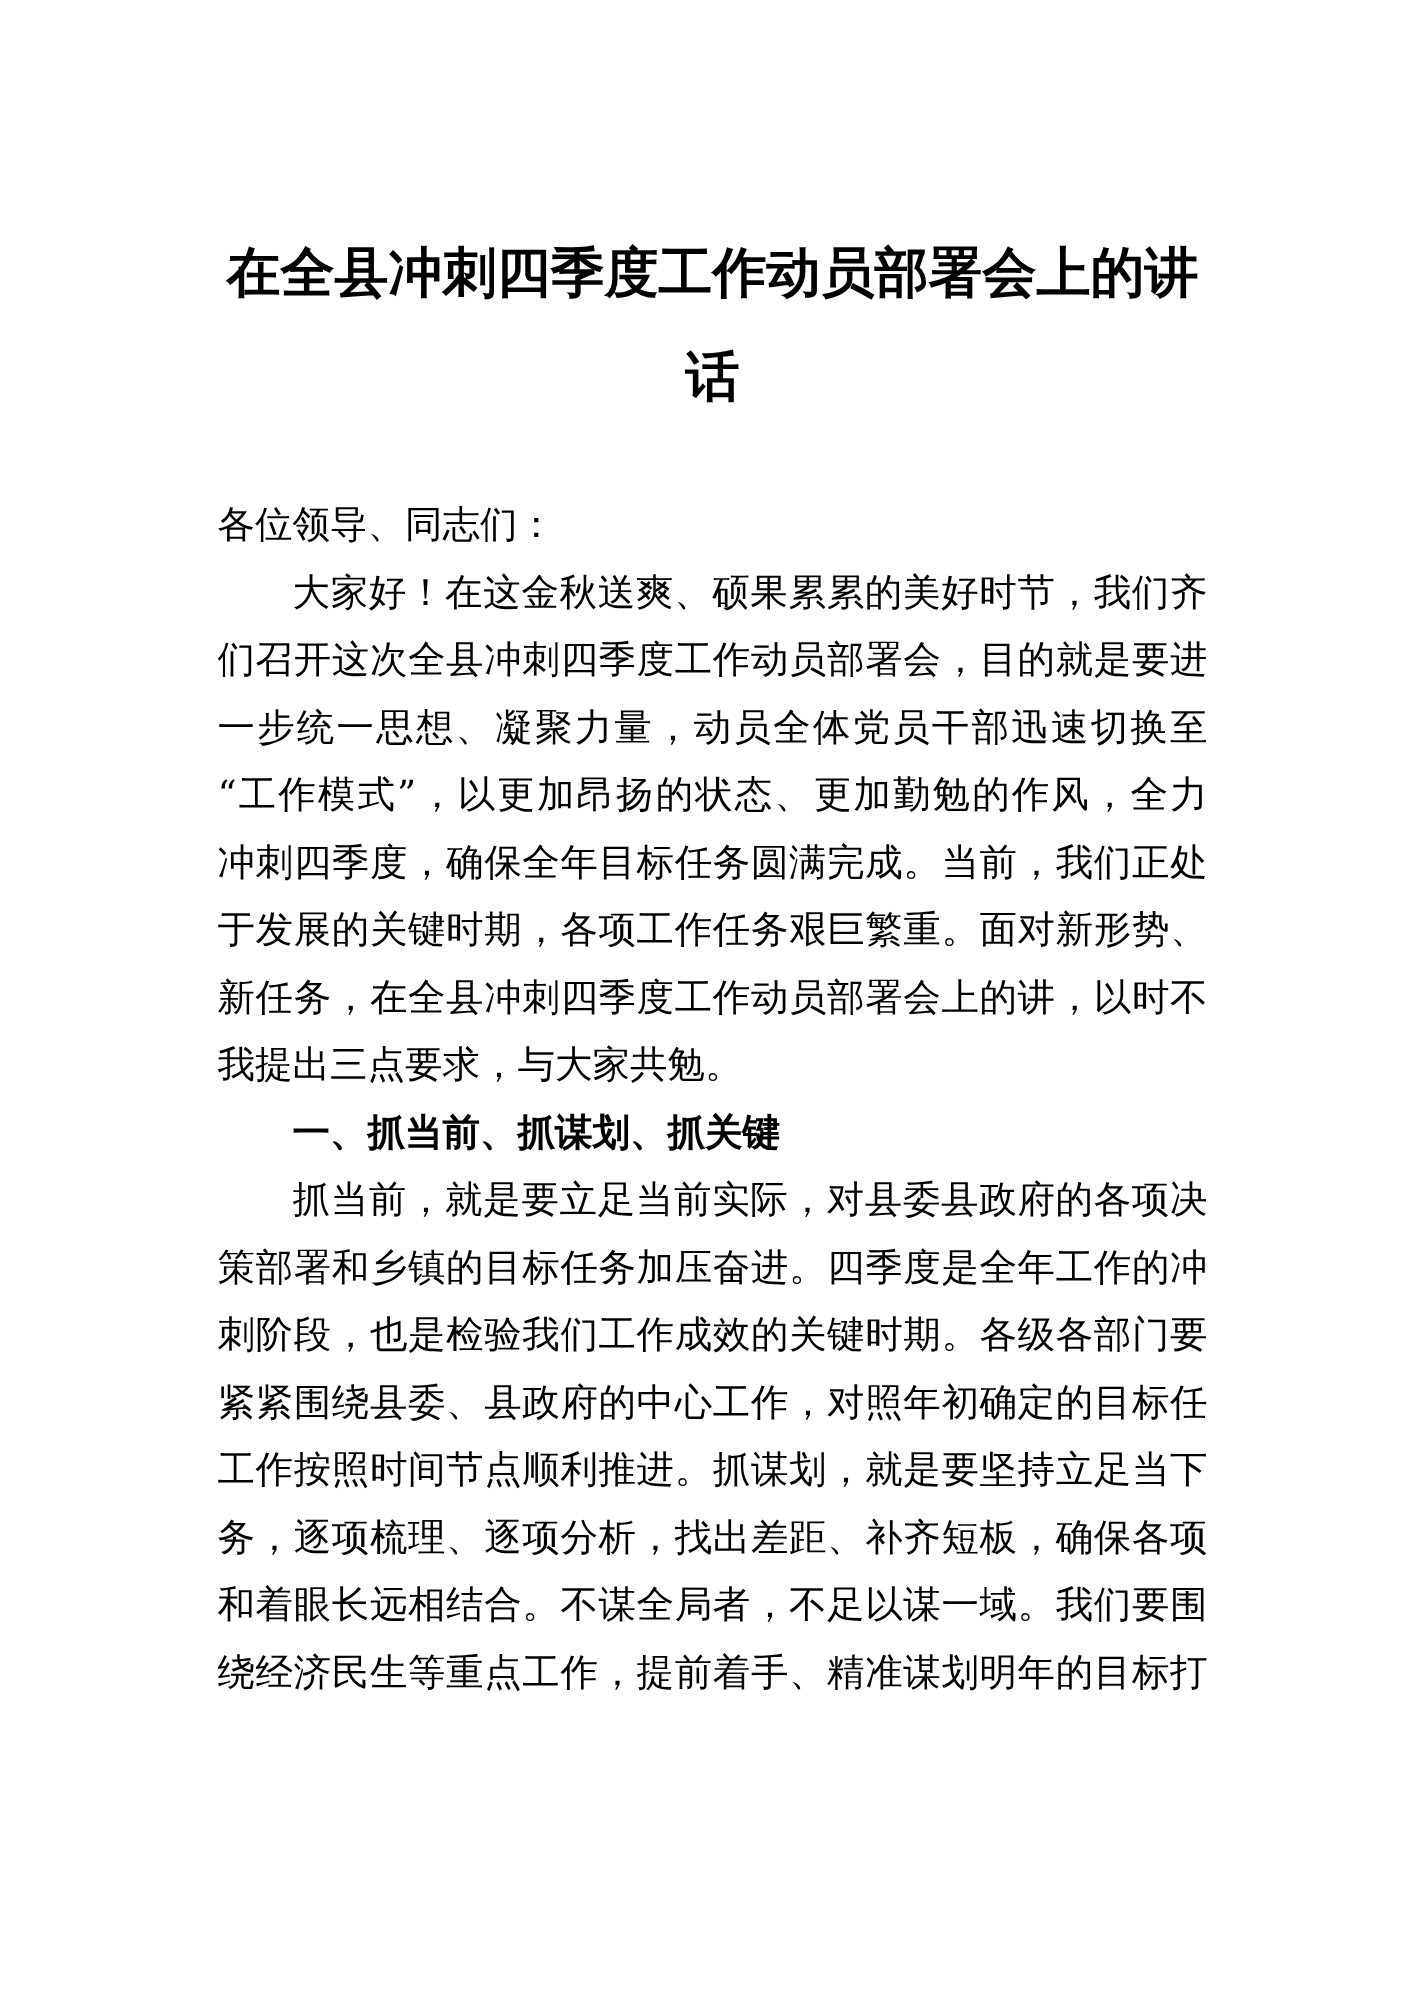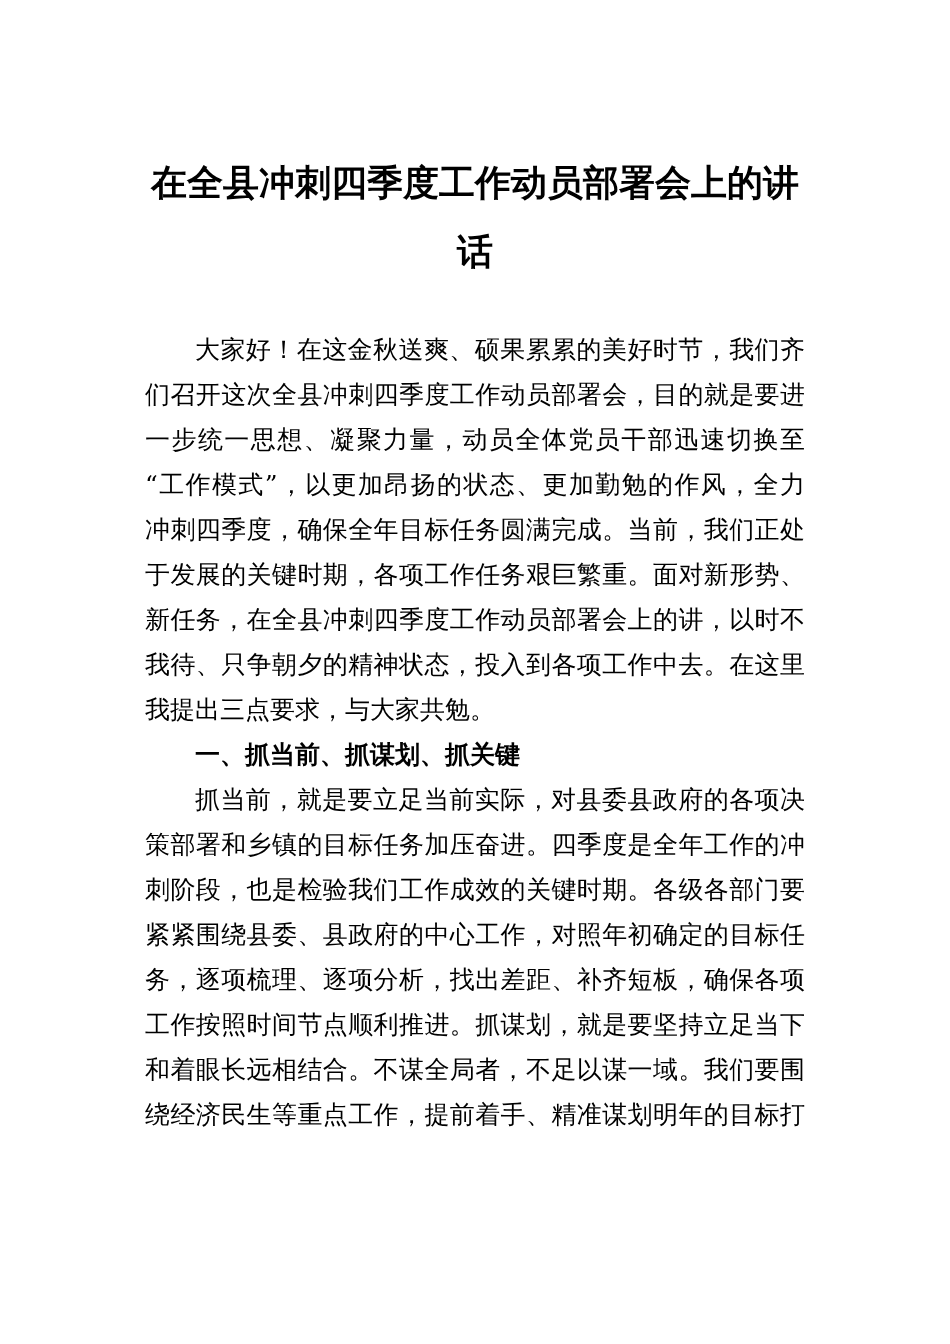--- a/index.html
+++ b/index.html
@@ -52,32 +52,32 @@
 </style>
 </head>
 <body>
 
 <div class="page">
   <div class="title-block">
     <div class="title-line">在全县冲刺四季度工作动员部署会上的讲</div>
     <div class="title-line">话</div>
   </div>
   <div class="body-block">
+      <div class="line end">各位领导、同志们：</div>
       <div class="line indent">大家好！在这金秋送爽、硕果累累的美好时节，我们齐</div>
       <div class="line">们召开这次全县冲刺四季度工作动员部署会，目的就是要进</div>
       <div class="line">一步统一思想、凝聚力量，动员全体党员干部迅速切换至</div>
       <div class="line">“工作模式”，以更加昂扬的状态、更加勤勉的作风，全力</div>
       <div class="line">冲刺四季度，确保全年目标任务圆满完成。当前，我们正处</div>
       <div class="line">于发展的关键时期，各项工作任务艰巨繁重。面对新形势、</div>
       <div class="line">新任务，在全县冲刺四季度工作动员部署会上的讲，以时不</div>
-      <div class="line">我待、只争朝夕的精神状态，投入到各项工作中去。在这里</div>
       <div class="line end">我提出三点要求，与大家共勉。</div>
       <div class="line heading indent end">一、抓当前、抓谋划、抓关键</div>
       <div class="line indent">抓当前，就是要立足当前实际，对县委县政府的各项决</div>
       <div class="line">策部署和乡镇的目标任务加压奋进。四季度是全年工作的冲</div>
       <div class="line">刺阶段，也是检验我们工作成效的关键时期。各级各部门要</div>
       <div class="line">紧紧围绕县委、县政府的中心工作，对照年初确定的目标任</div>
+      <div class="line">工作按照时间节点顺利推进。抓谋划，就是要坚持立足当下</div>
       <div class="line">务，逐项梳理、逐项分析，找出差距、补齐短板，确保各项</div>
-      <div class="line">工作按照时间节点顺利推进。抓谋划，就是要坚持立足当下</div>
       <div class="line">和着眼长远相结合。不谋全局者，不足以谋一域。我们要围</div>
       <div class="line">绕经济民生等重点工作，提前着手、精准谋划明年的目标打</div>
     </div>
 </div>
 
 </body></html>

